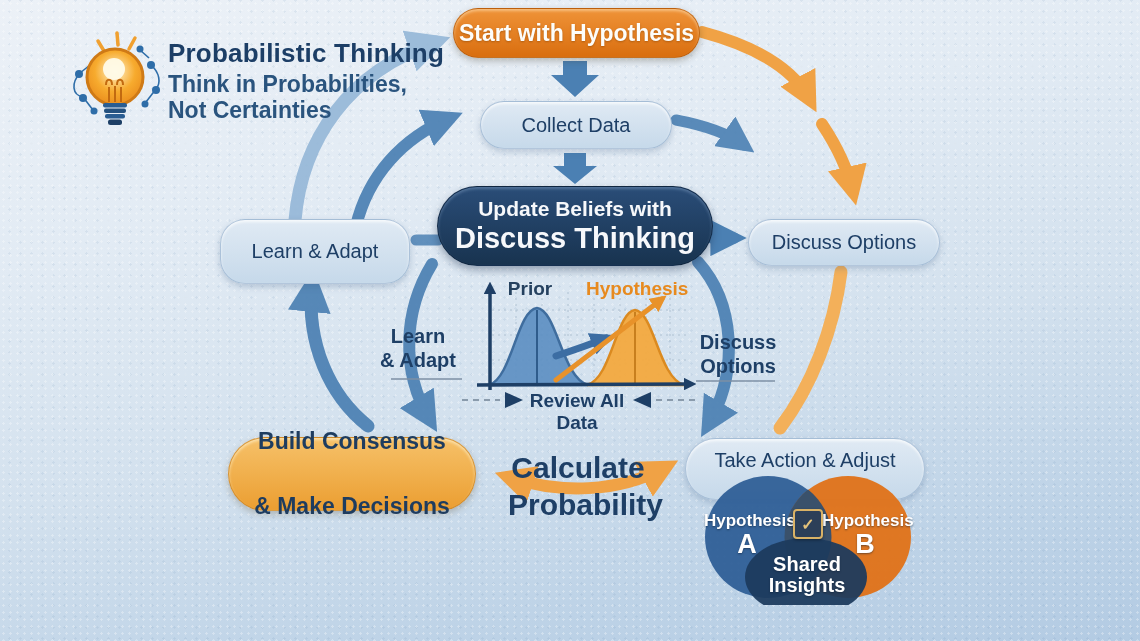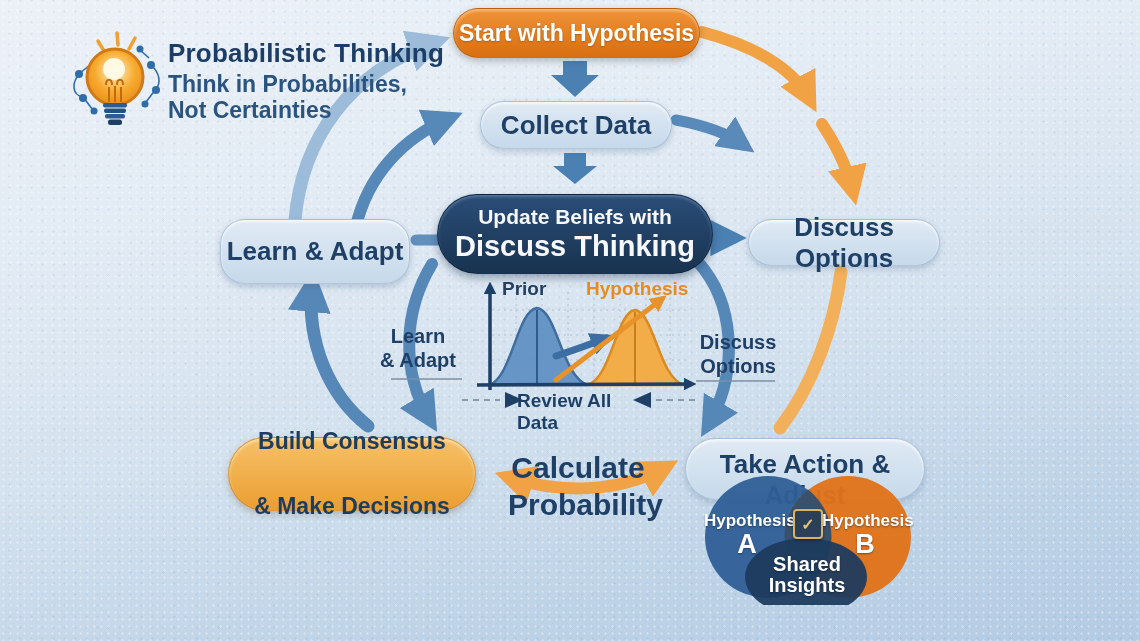--- a/index.html
+++ b/index.html
@@ -28,37 +28,36 @@
     background:linear-gradient(#ef9338,#d96e0f);
     border-radius:26px;border:1px solid rgba(160,80,10,.5);
     box-shadow:0 3px 7px rgba(60,50,30,.30), inset 0 2px 3px rgba(255,230,190,.55);
     color:#fdfdfa;font-weight:bold;font-size:23px;
     text-shadow:0 1px 2px rgba(120,60,0,.45);
   }
   .pill-light{
     background:linear-gradient(#e0eaf4,#c6d9ea);
     border-radius:25px;border:1px solid rgba(125,155,190,.45);
     box-shadow:0 3px 6px rgba(60,90,130,.25), inset 0 2px 3px rgba(255,255,255,.75);
-    color:#1e3f66;font-weight:bold;font-size:26px;
+    color:#1e3f66;font-weight:normal;font-size:20px;
   }
   .pill-dark{
     background:linear-gradient(#2a4d78,#18334f);
     border-radius:40px;border:1px solid rgba(10,30,55,.6);
     box-shadow:0 4px 9px rgba(30,50,80,.4), inset 0 2px 3px rgba(160,190,220,.35);
     color:#f6f8fb;
-    margin-top:8px;
   }
   .pill-amber{
     background:linear-gradient(#f6c169,#eb9e31);
     border-radius:38px;border:1px solid rgba(190,120,30,.5);
     box-shadow:0 3px 7px rgba(90,70,30,.28), inset 0 2px 3px rgba(255,240,200,.7);
     color:#1e3c5f;font-weight:bold;font-size:23px;line-height:1.18;gap:37px;
   }
   .step-label{color:#1e3f66;font-weight:bold;font-size:20px;line-height:1.22;text-align:center;}
-  .chart-label{font-weight:bold;font-size:19px;text-align:left;}
+  .chart-label{font-weight:bold;font-size:19px;text-align:center;}
   .venn-label{color:#ffffff;font-weight:bold;text-align:center;line-height:1.05;
               text-shadow:0 1px 2px rgba(10,25,45,.5);}
   .badge{
     width:26px;height:26px;border:2px solid #d9b266;border-radius:4px;
     background:#2c3f58;color:#e4c27a;display:flex;align-items:center;justify-content:center;
     font-size:16px;font-weight:bold;box-shadow:0 1px 3px rgba(0,0,0,.4);
   }
 </style>
 </head>
 <body>

